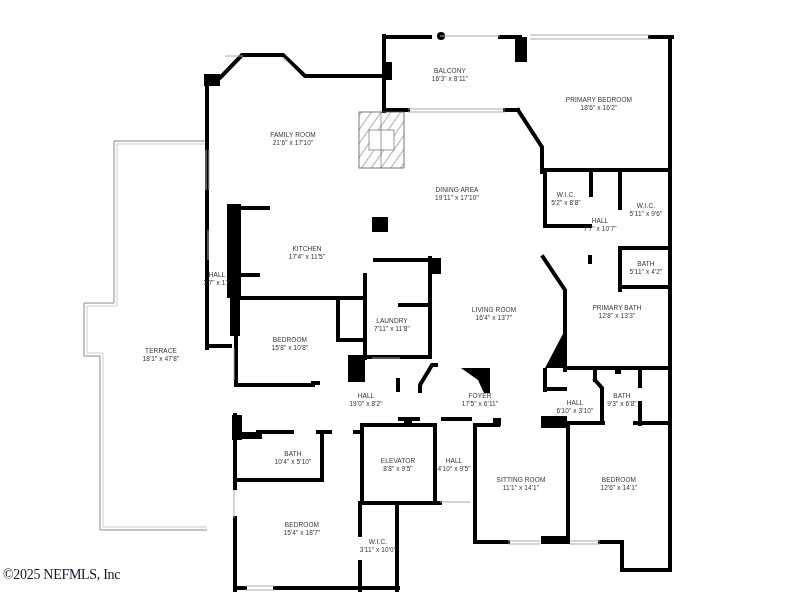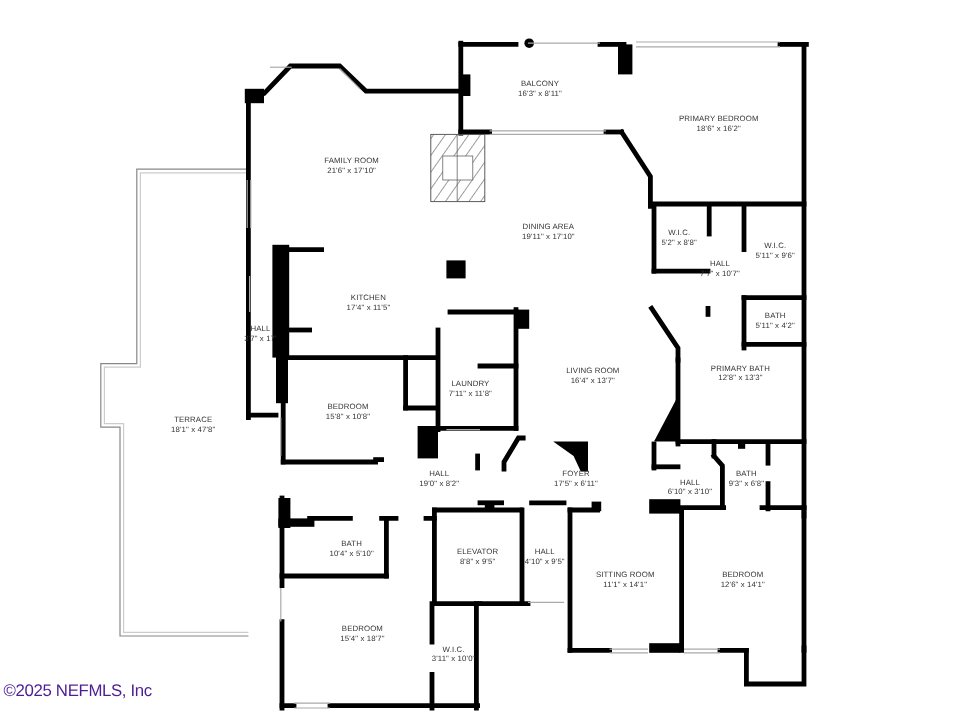--- a/index.html
+++ b/index.html
@@ -1,21 +1,21 @@
 <!DOCTYPE html>
 <html><head>
 <meta charset="utf-8">
 <style>
   html, body { margin: 0; padding: 0; background: #ffffff; }
   body { width: 800px; height: 603px; position: relative; overflow: hidden; font-family: "Liberation Sans", sans-serif; }
   #plan { position: absolute; left: 0; top: 0; width: 800px; height: 603px; }
   .room-label { position: absolute; transform: translate(-50%, -50%); text-align: center; color: #333; font-size: 6.5px; line-height: 8px; white-space: nowrap; letter-spacing: 0.1px; }
   .room-label .n { display: block; }
   .room-label .d { display: block; }
-  .copyright { position: absolute; left: 3px; top: 567px; font-size: 14px; color: #4c1d95; font-family: Liberation Sans, sans-serif; letter-spacing: -0.3px; }
+  .copyright { position: absolute; left: 3px; top: 567px; font-size: 14px; color: #0f172a; font-family: Liberation Serif, serif; letter-spacing: -0.3px; }
 </style>
 </head>
 <body>
 
 <svg id="plan" viewBox="0 0 800 603" xmlns="http://www.w3.org/2000/svg">
   <defs>
     <pattern id="hatch" patternUnits="userSpaceOnUse" width="8" height="8" patternTransform="rotate(35)">
       <line x1="0" y1="0" x2="0" y2="8" stroke="#333" stroke-width="0.8"></line>
     </pattern>
   </defs>

